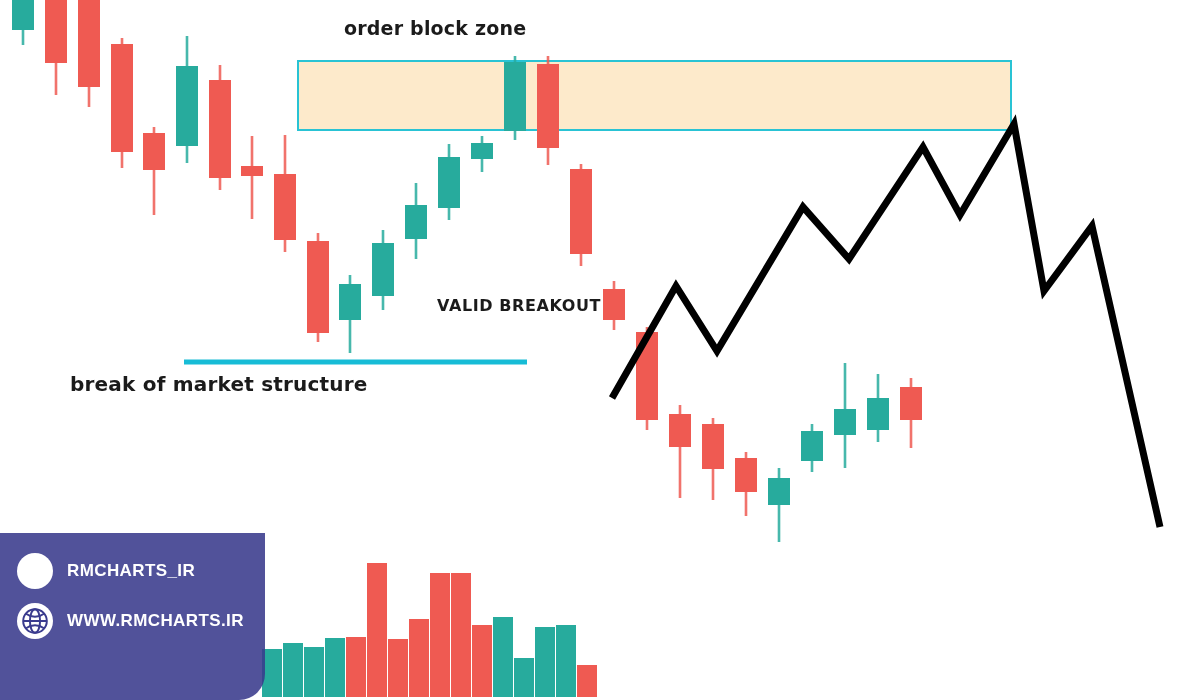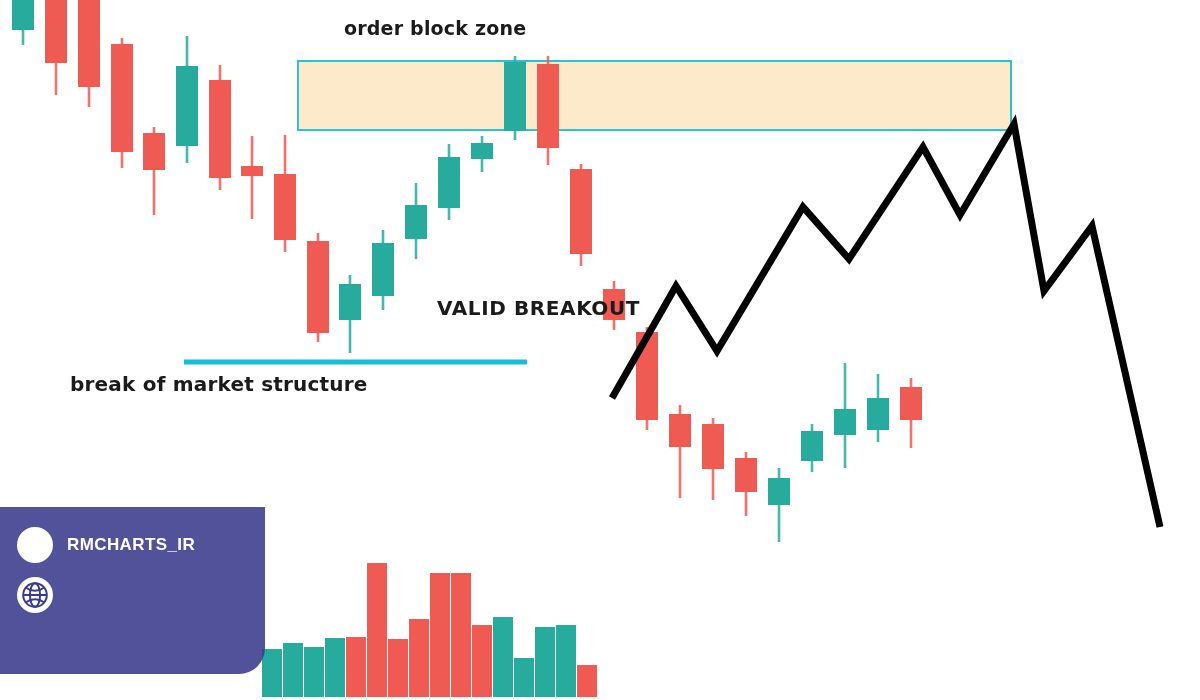--- a/index.html
+++ b/index.html
@@ -35,35 +35,35 @@
     letter-spacing: 0.2px;
   }
   #label-order-block-zone {
     left: 344px;
     top: 17px;
     font-size: 19px;
   }
   #label-valid-breakout {
     left: 437px;
     top: 296px;
-    font-size: 20px;
+    font-size: 16px;
     letter-spacing: 0.6px;
     text-align: center;
   }
   #label-break-structure {
     left: 70px;
     top: 372px;
     font-size: 20px;
   }
 
   
   #watermark-panel {
     position: absolute;
     left: 0;
-    top: 507px;
+    top: 533px;
     width: 265px;
     height: 167px;
     background: rgba(57, 58, 140, 0.88);
     border-bottom-right-radius: 26px;
     border-top-right-radius: 0;
     box-sizing: border-box;
     padding: 13px 0 0 0;
   }
   .wm-row {
     display: flex;
@@ -264,16 +264,17 @@
           <circle cx="16" cy="16" r="14" fill="#ffffff"></circle>
           <g fill="none" stroke="#3a3b8e" stroke-width="2.1">
             <circle cx="16" cy="16" r="12.6"></circle>
             <ellipse cx="16" cy="16" rx="5.4" ry="12.6"></ellipse>
             <line x1="3.4" y1="16" x2="28.6" y2="16"></line>
             <path d="M6.4 8.2 A16 16 0 0 0 25.6 8.2"></path>
             <path d="M6.4 23.8 A16 16 0 0 1 25.6 23.8"></path>
           </g>
         </svg>
       </span>
+      <span class="wm-text">WWW.RMCHARTS.IR</span>
     </div>
 
   </div>
 </div>
 
 </body></html>

